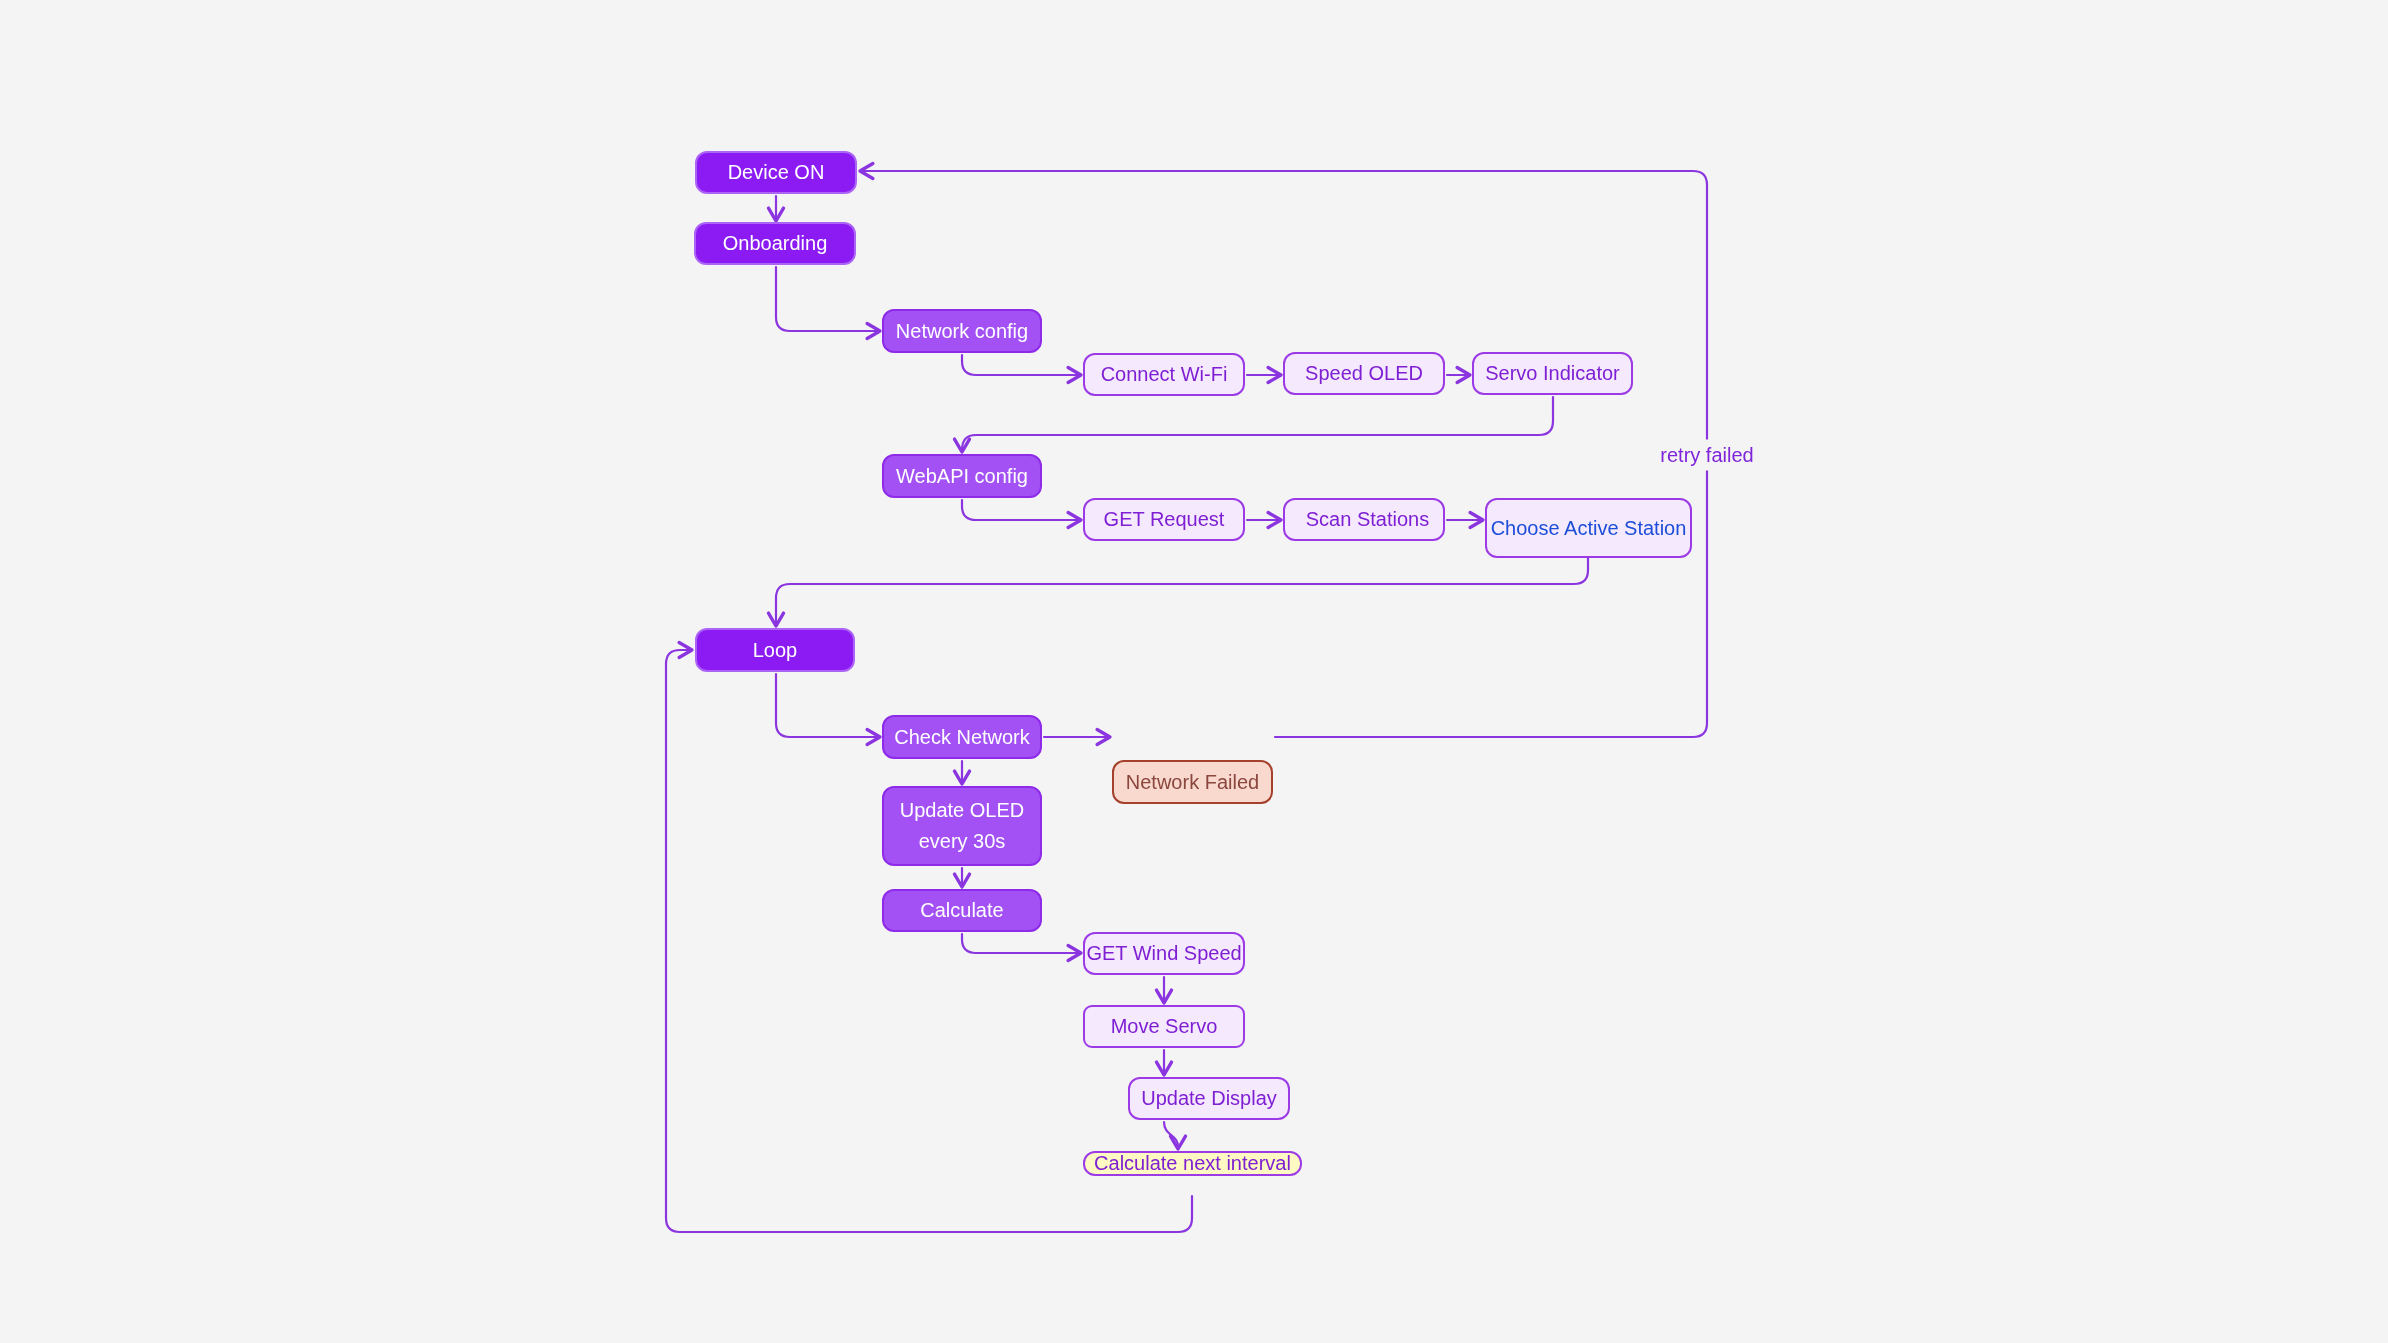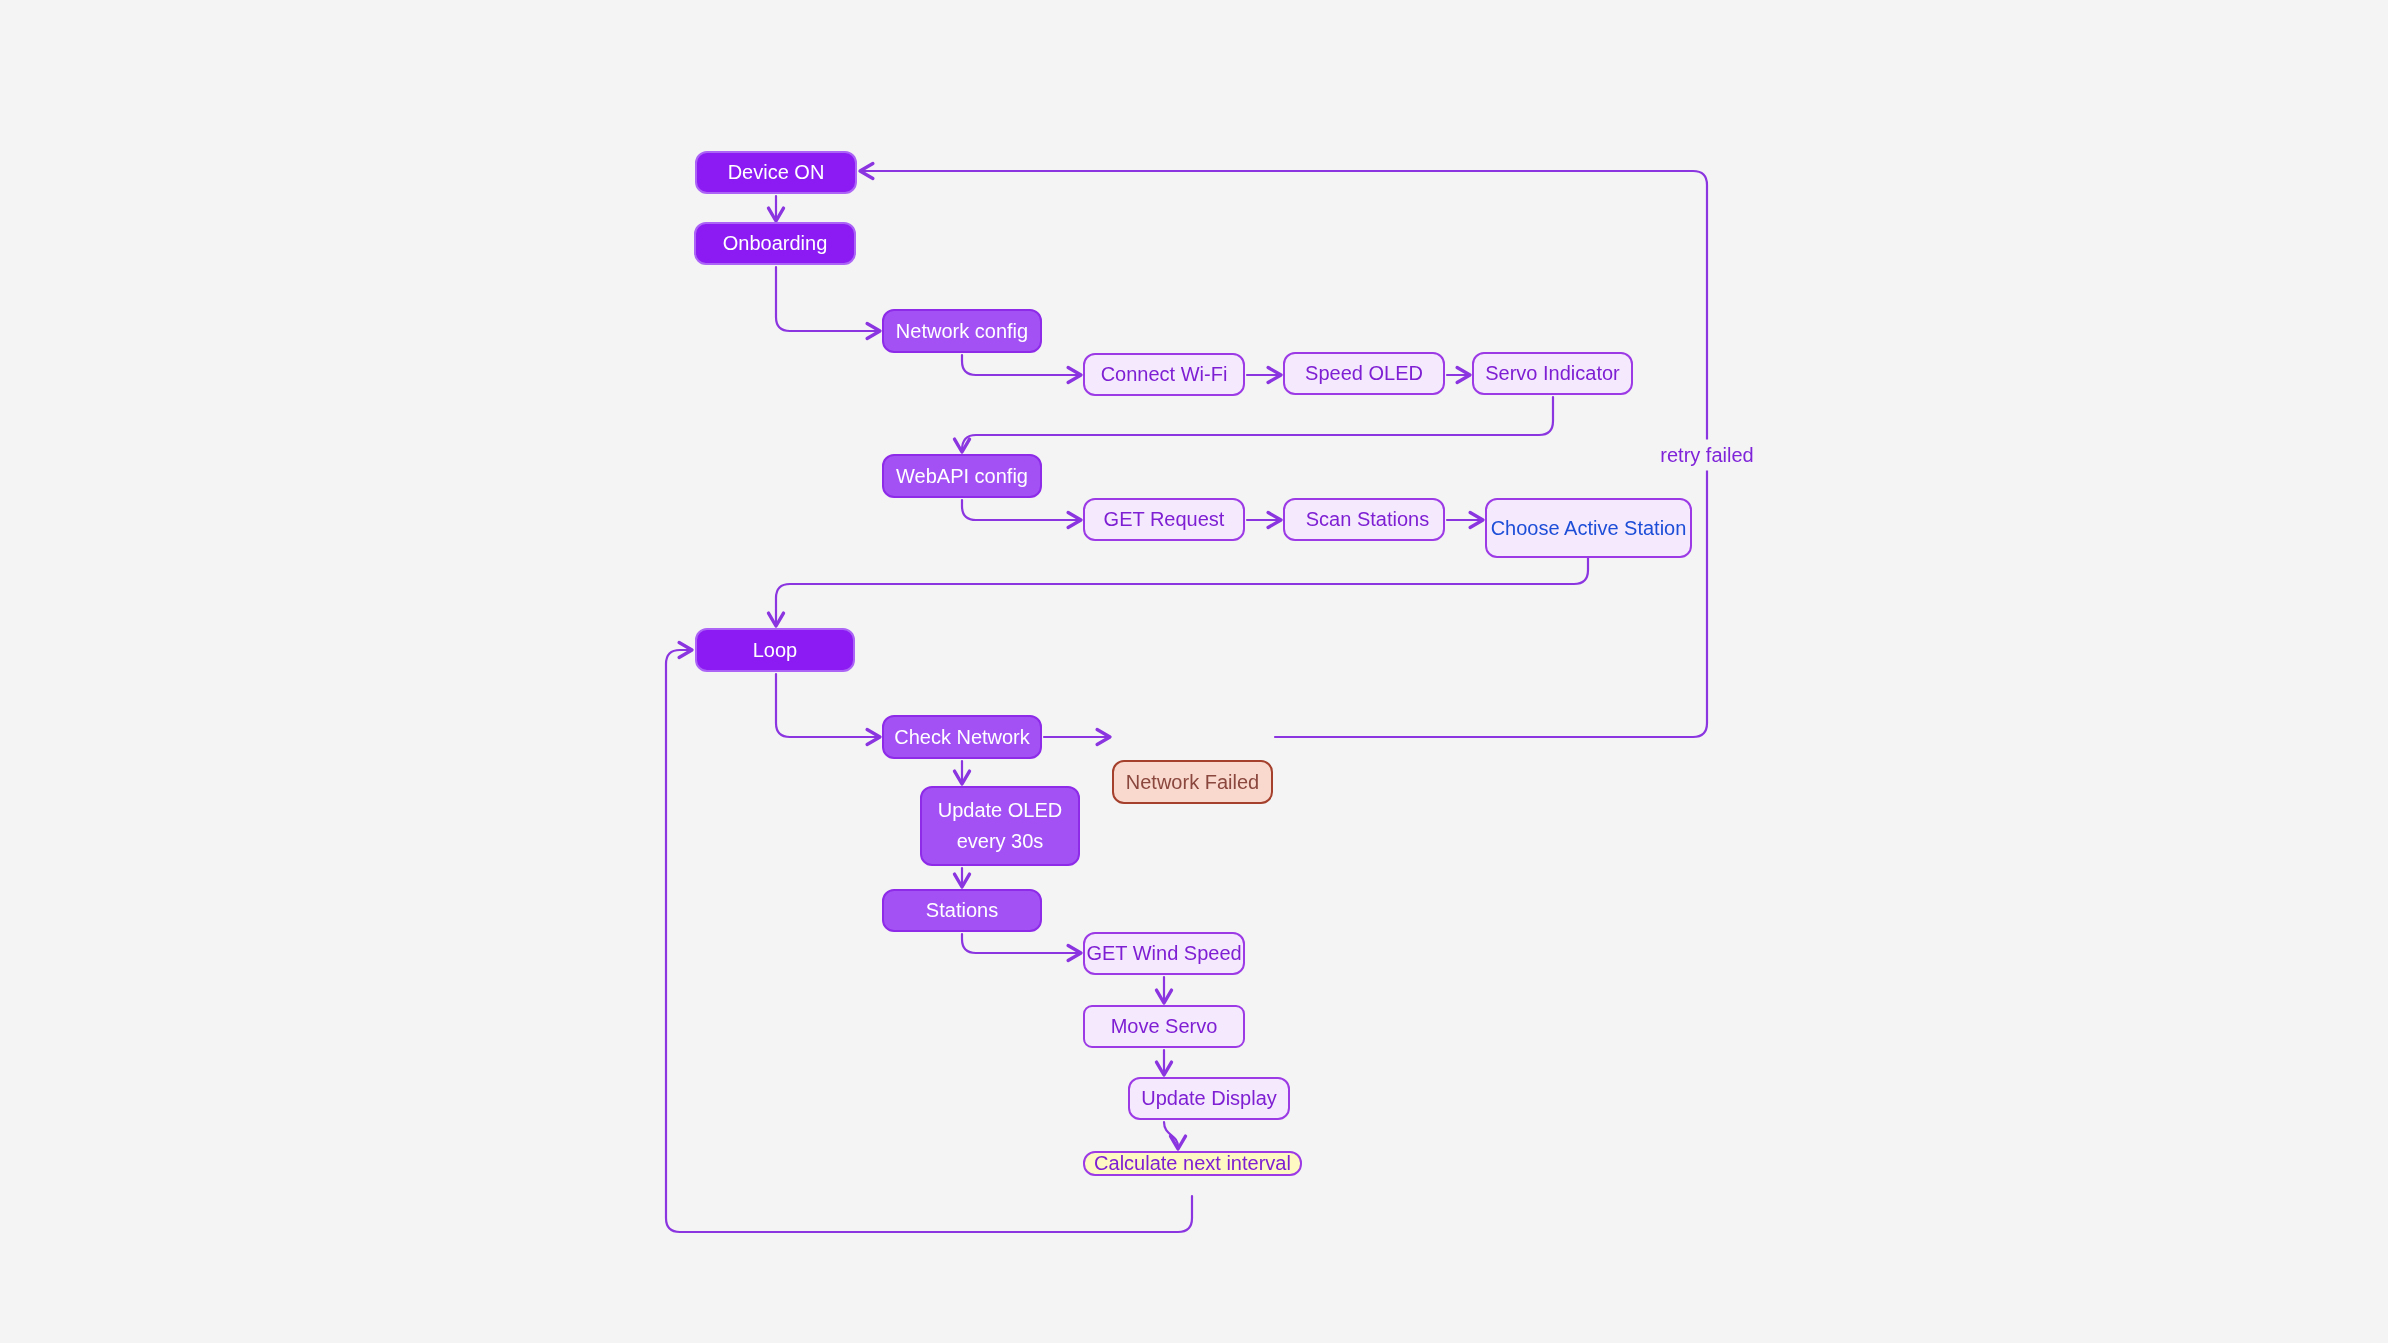--- a/index.html
+++ b/index.html
@@ -26,21 +26,21 @@
     align-items: center;
     justify-content: center;
     text-align: center;
     border-radius: 12px;
     border: 2px solid;
     font-size: 20px;
     line-height: 31px;
     white-space: nowrap;
     padding: 0 6px;
   }
-  .node.multiline { white-space: normal; margin-left: 38px; }
+  .node.multiline { white-space: normal; }
   .edge-label {
     position: absolute;
     transform: translate(-50%, -50%);
     font-size: 20px;
     padding: 4px 8px;
     white-space: nowrap;
   }
 </style>
 </head>
 <body style="background: rgb(245, 244, 245);">
@@ -84,21 +84,21 @@
       <div class="node" style="left: 1283px; top: 352px; width: 162px; height: 43px; background: rgb(245, 233, 253); border-color: rgb(156, 58, 230); color: rgb(126, 31, 211);">Speed OLED</div>
       <div class="node" style="left: 1472px; top: 352px; width: 161px; height: 43px; background: rgb(245, 233, 253); border-color: rgb(156, 58, 230); color: rgb(126, 31, 211);">Servo Indicator</div>
       <div class="node" style="left: 882px; top: 454px; width: 160px; height: 44px; background: rgb(163, 81, 244); border-color: rgb(141, 43, 233); color: rgb(255, 255, 255);">WebAPI config</div>
       <div class="node" style="left: 1083px; top: 498px; width: 162px; height: 43px; background: rgb(245, 233, 253); border-color: rgb(156, 58, 230); color: rgb(126, 31, 211);">GET Request</div>
       <div class="node" style="left: 1283px; top: 498px; width: 162px; height: 43px; background: rgb(245, 233, 253); border-color: rgb(156, 58, 230); color: rgb(126, 31, 211); padding-left: 13px;">Scan Stations</div>
       <div class="node" style="left: 1485px; top: 498px; width: 207px; height: 60px; background: rgb(245, 233, 253); border-color: rgb(156, 58, 230); color: #1d4ed8;">Choose Active Station</div>
       <div class="node" style="left: 695px; top: 628px; width: 160px; height: 44px; background: rgb(139, 27, 242); border-color: rgb(172, 100, 246); color: rgb(255, 255, 255);">Loop</div>
       <div class="node" style="left: 882px; top: 715px; width: 160px; height: 44px; background: rgb(163, 81, 244); border-color: rgb(141, 43, 233); color: rgb(255, 255, 255);">Check Network</div>
       <div class="node" style="left: 1112px; top: 715px; width: 161px; height: 44px; background: rgb(249, 216, 206); border-color: rgb(164, 64, 44); color: rgb(138, 71, 62); margin-top: 45px;">Network Failed</div>
       <div class="node multiline" style="left: 882px; top: 786px; width: 160px; height: 80px; background: rgb(163, 81, 244); border-color: rgb(141, 43, 233); color: rgb(255, 255, 255);">Update OLED every 30s</div>
-      <div class="node" style="left: 882px; top: 889px; width: 160px; height: 43px; background: rgb(163, 81, 244); border-color: rgb(141, 43, 233); color: rgb(255, 255, 255);">Stations</div>
+      <div class="node" style="left: 882px; top: 889px; width: 160px; height: 43px; background: rgb(163, 81, 244); border-color: rgb(141, 43, 233); color: rgb(255, 255, 255);">Calculate</div>
       <div class="node" style="left: 1083px; top: 932px; width: 162px; height: 43px; background: rgb(245, 233, 253); border-color: rgb(156, 58, 230); color: rgb(126, 31, 211);">GET Wind Speed</div>
       <div class="node" style="left: 1083px; top: 1005px; width: 162px; height: 43px; background: rgb(245, 233, 253); border-color: rgb(156, 58, 230); color: rgb(126, 31, 211); border-radius: 9px;">Move Servo</div>
       <div class="node" style="left: 1128px; top: 1077px; width: 162px; height: 43px; background: rgb(245, 233, 253); border-color: rgb(156, 58, 230); color: rgb(126, 31, 211);">Update Display</div>
       <div class="node" style="left: 1083px; top: 1151px; width: 219px; height: 25px; background: #fef9c3; border-color: rgb(156, 58, 230); color: rgb(126, 31, 211);">Calculate next interval</div>
     </div>
 
   <div class="edge-label" style="left: 1707px; top: 455px; color: rgb(127, 36, 216); background: rgb(245, 244, 245);">retry failed</div>
 </div>
 
 </body></html>

